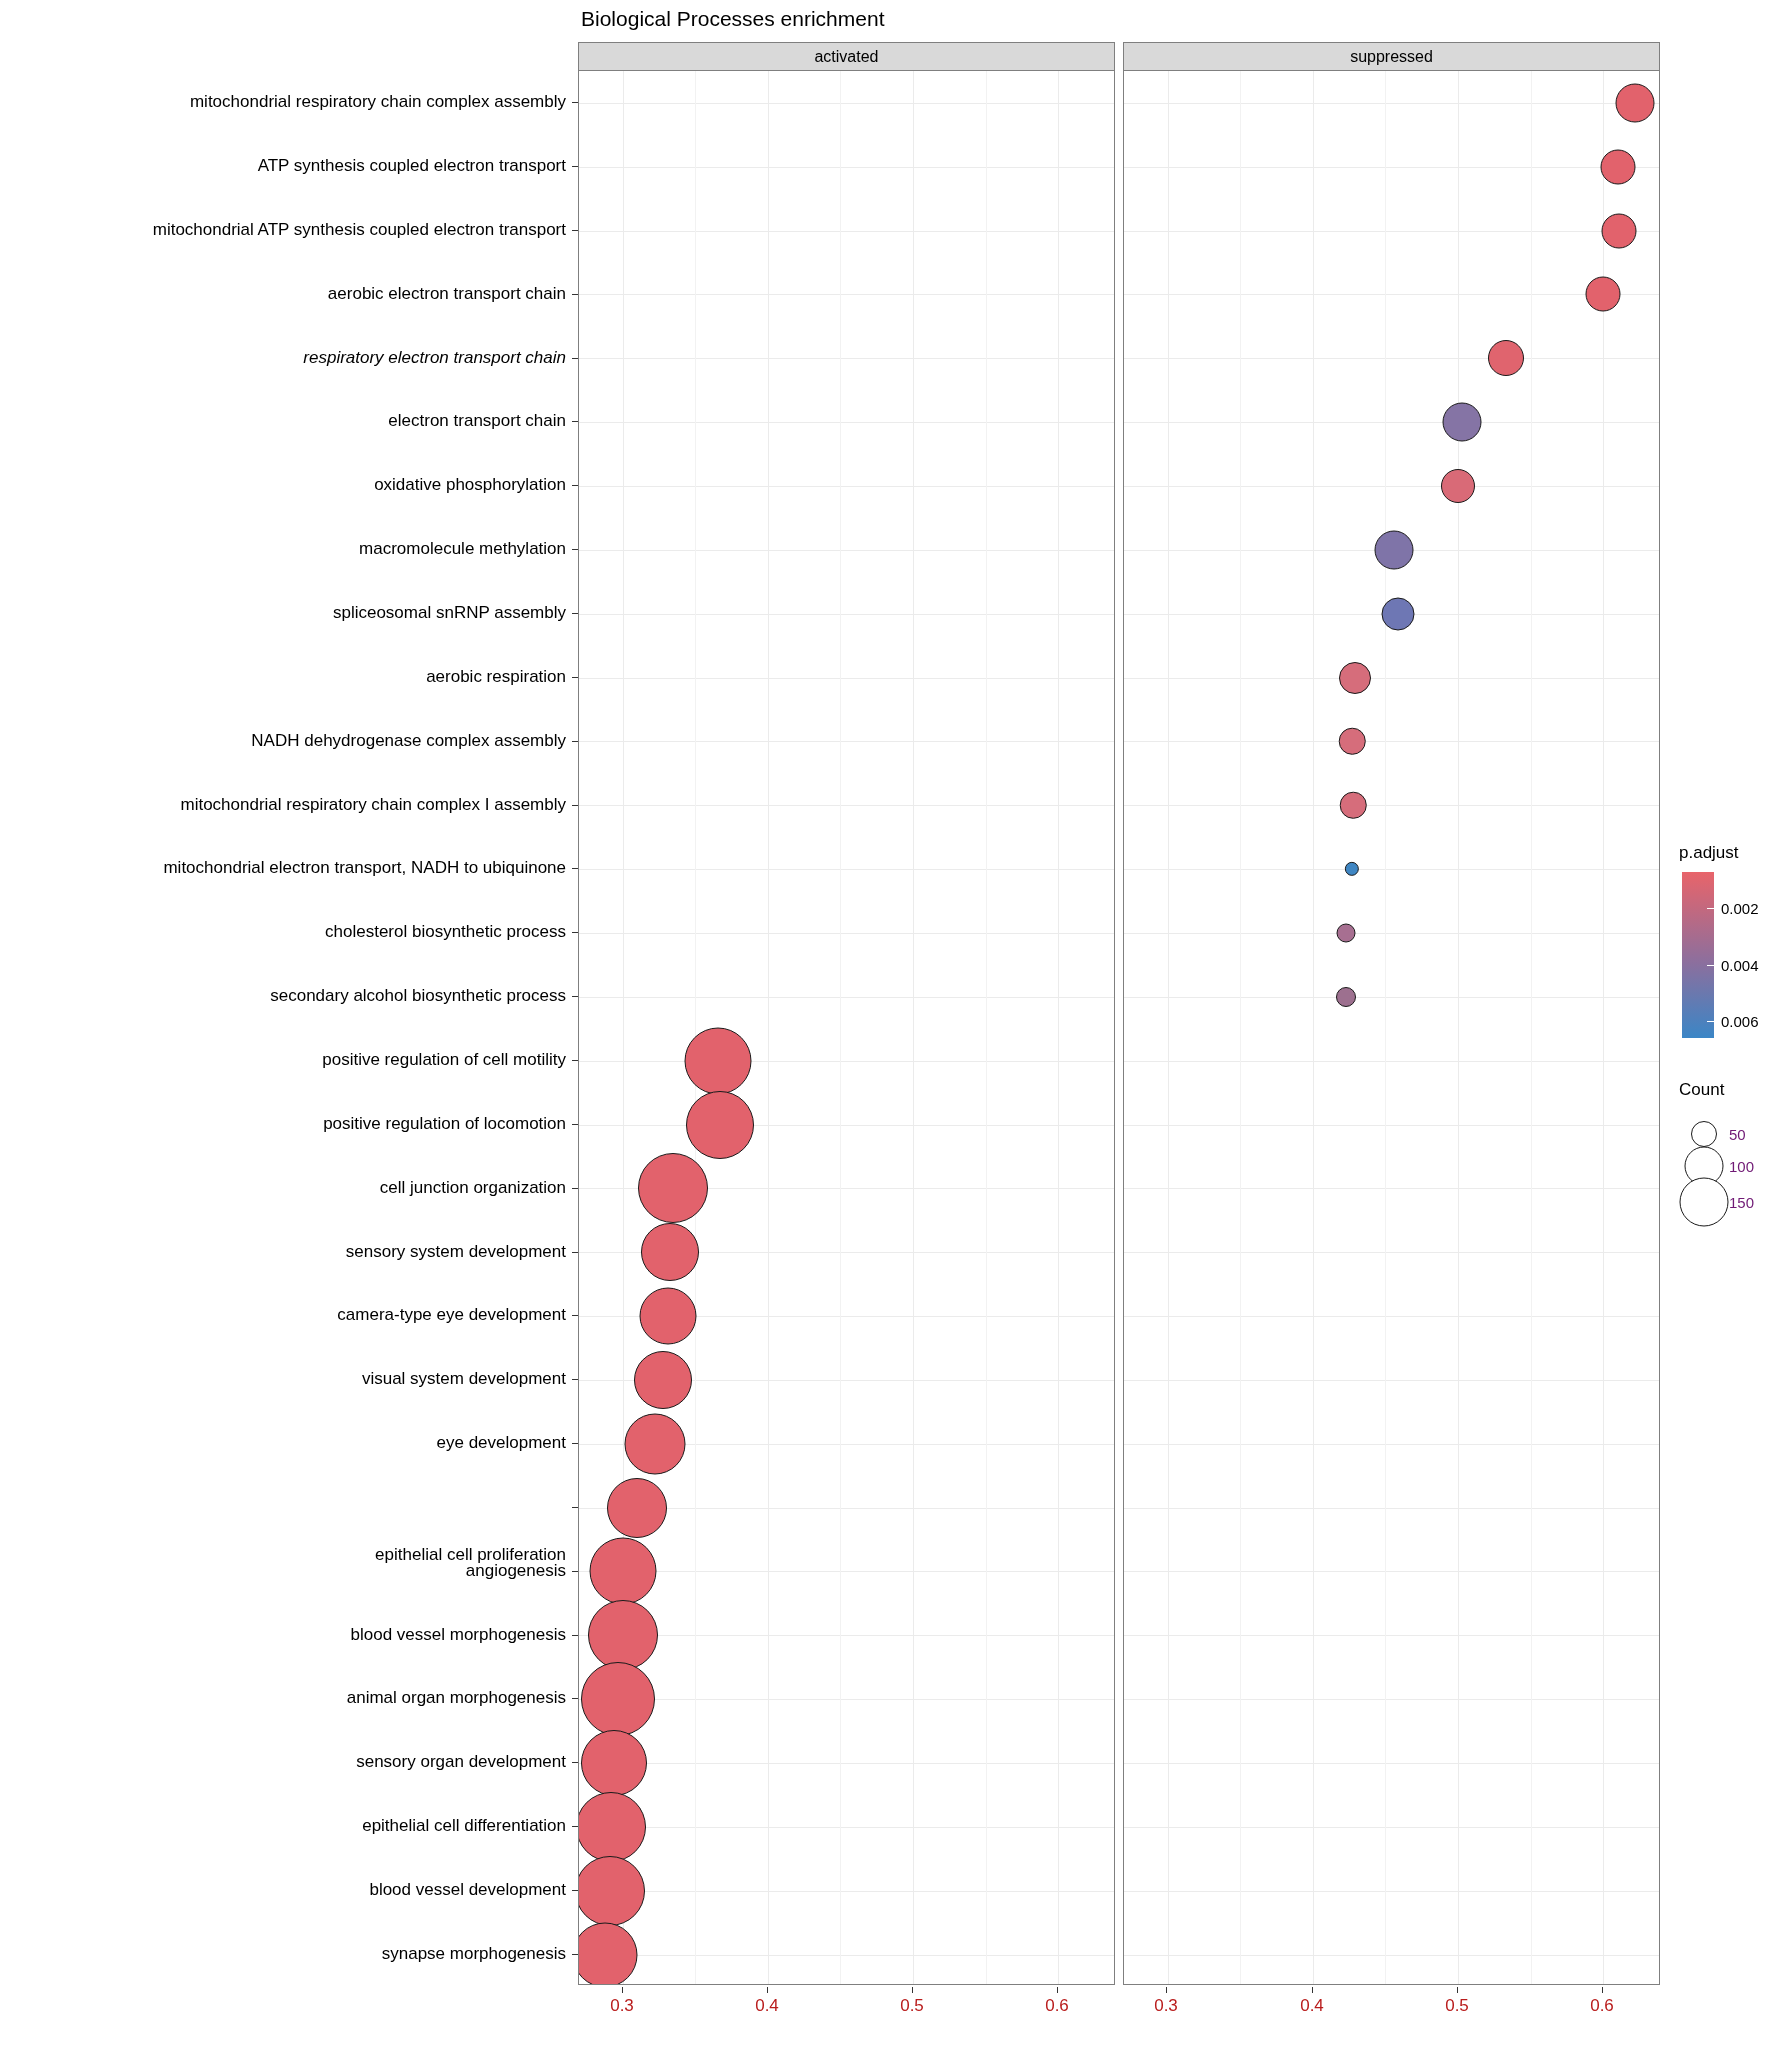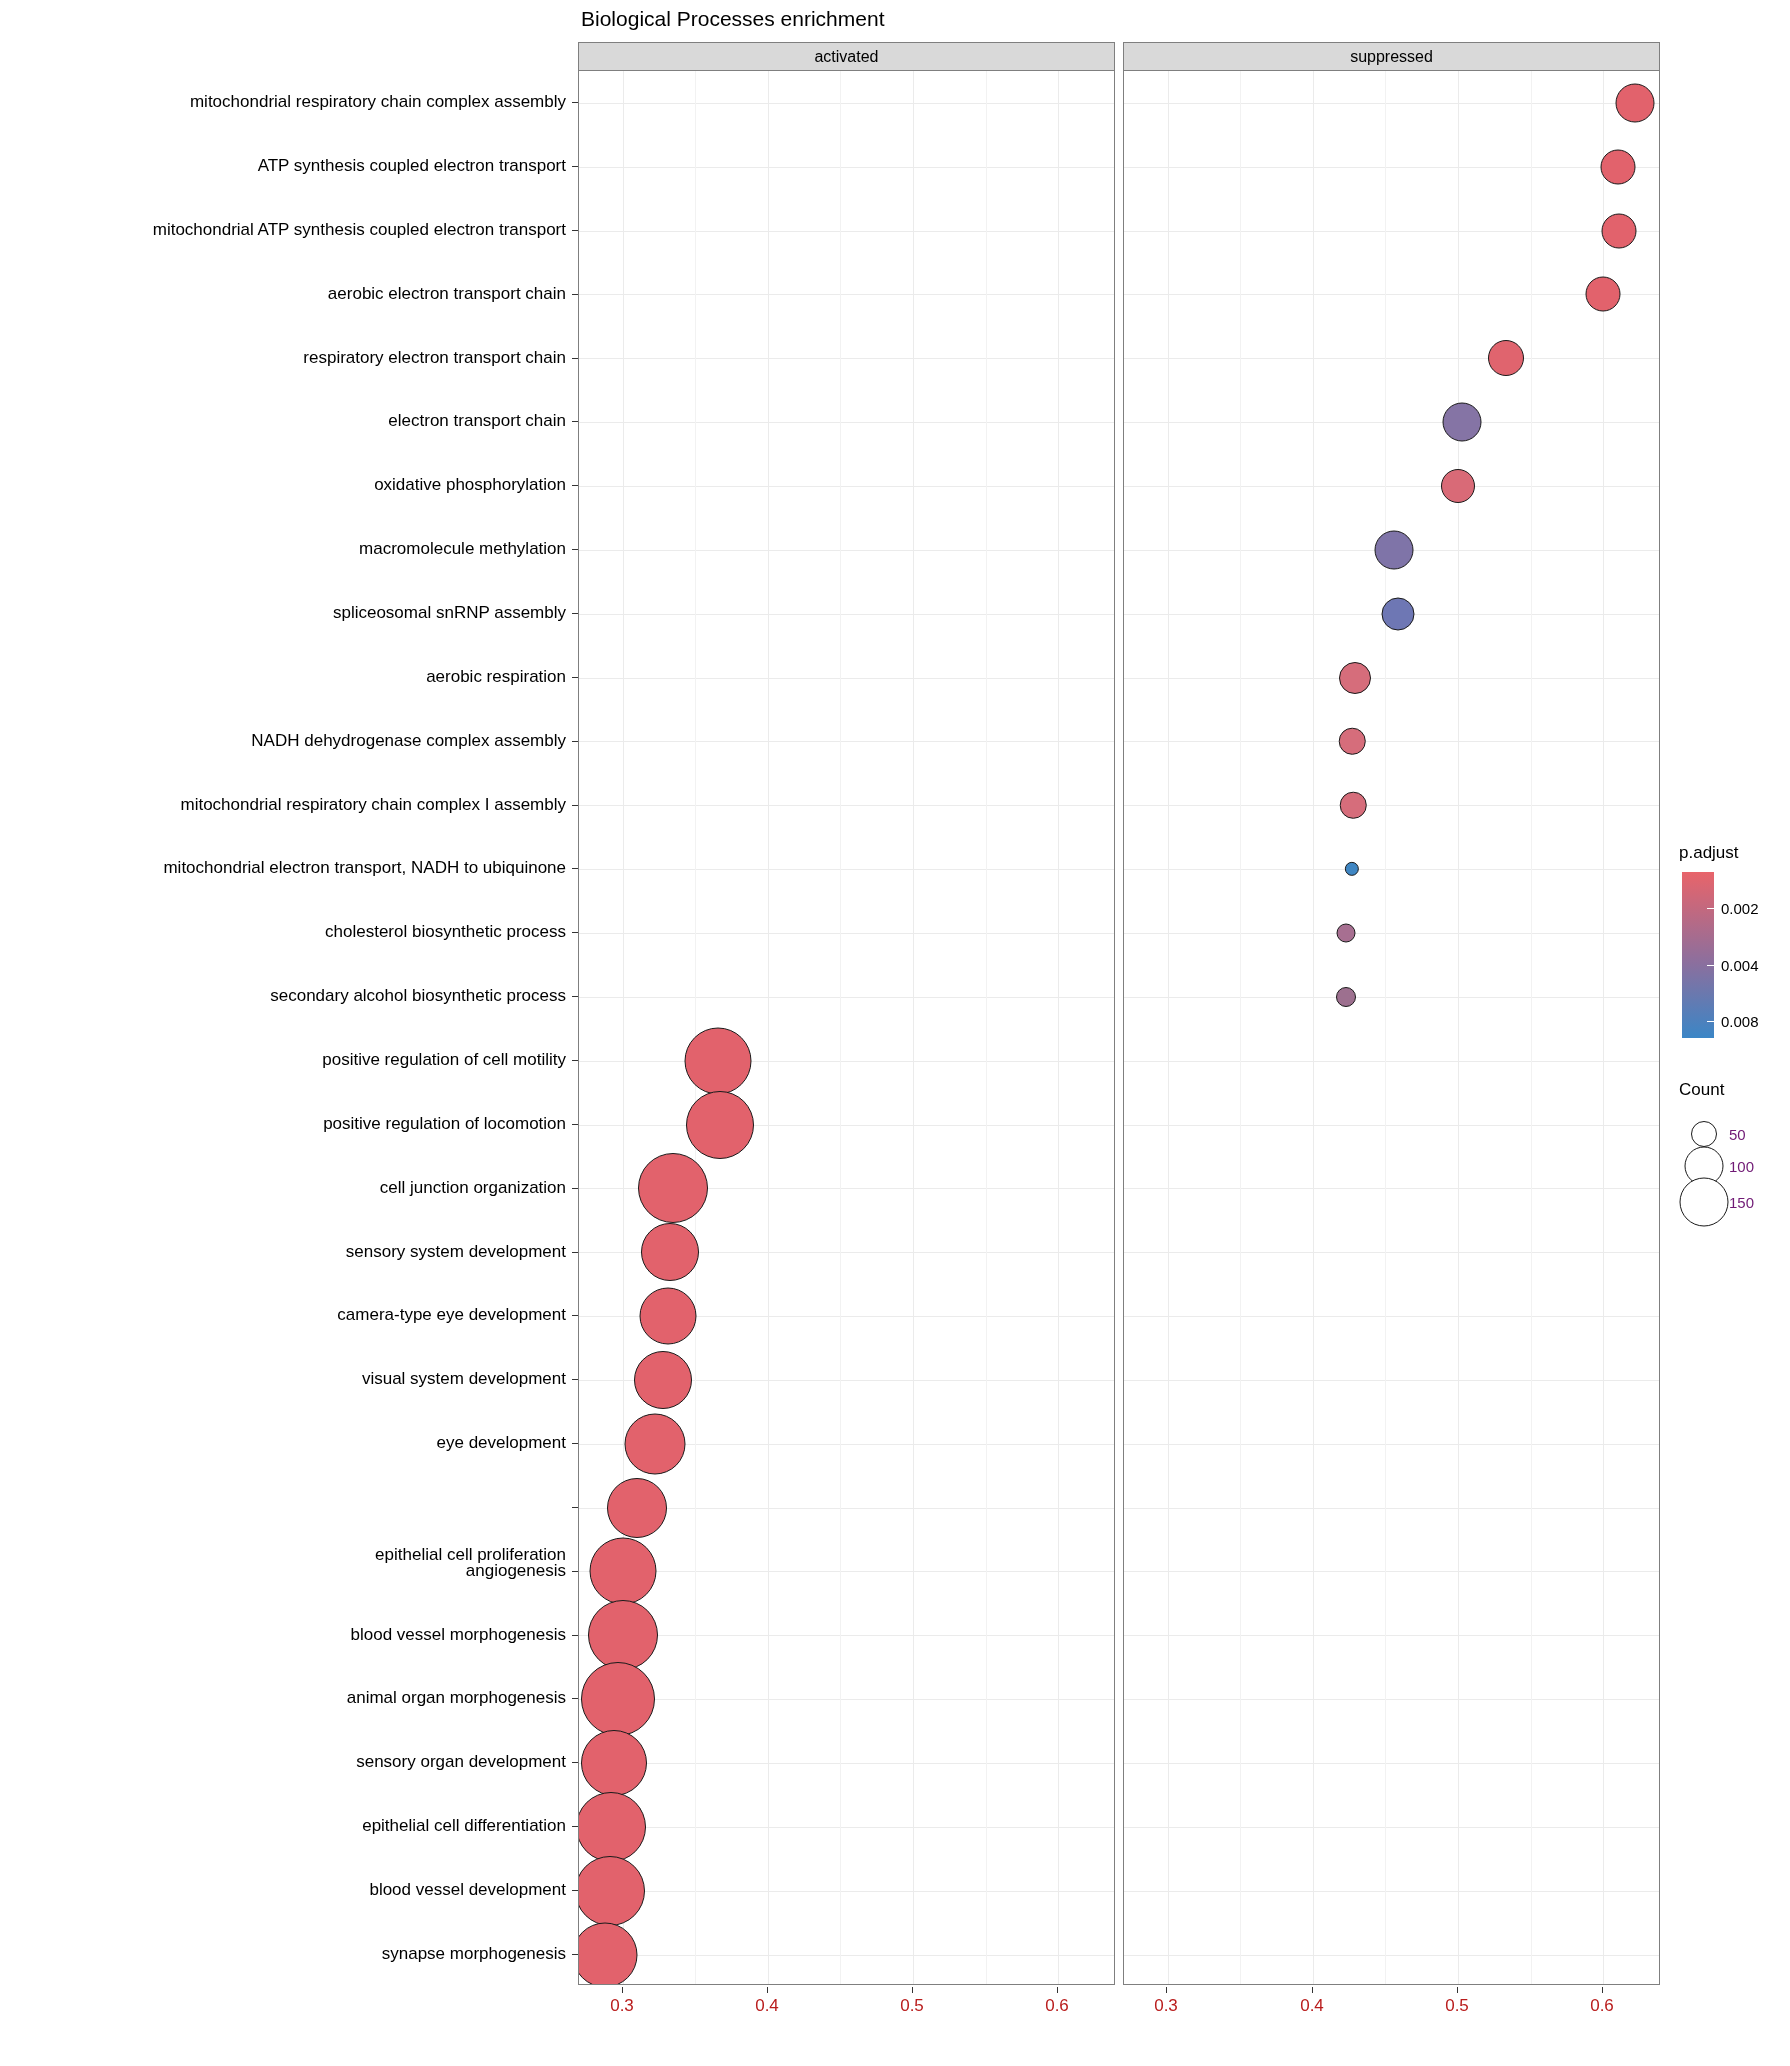--- a/index.html
+++ b/index.html
@@ -310,21 +310,21 @@
 
   <div id="y-axis-labels">
       <div class="ylab-inner" style="top: 102px; right: 1225px;">mitochondrial respiratory chain complex assembly</div>
       <div class="ytick" style="top: 102px; left: 572px;"></div>
       <div class="ylab-inner" style="top: 166px; right: 1225px;">ATP synthesis coupled electron transport</div>
       <div class="ytick" style="top: 166px; left: 572px;"></div>
       <div class="ylab-inner" style="top: 230px; right: 1225px;">mitochondrial ATP synthesis coupled electron transport</div>
       <div class="ytick" style="top: 230px; left: 572px;"></div>
       <div class="ylab-inner" style="top: 294px; right: 1225px;">aerobic electron transport chain</div>
       <div class="ytick" style="top: 294px; left: 572px;"></div>
-      <div class="ylab-inner" style="top: 358px; right: 1225px;">respiratory electron transport chain</div>
+      <div class="ylab-inner" style="top: 358px; right: 1225px; font-style: italic;">respiratory electron transport chain</div>
       <div class="ytick" style="top: 358px; left: 572px;"></div>
       <div class="ylab-inner" style="top: 421px; right: 1225px;">electron transport chain</div>
       <div class="ytick" style="top: 421px; left: 572px;"></div>
       <div class="ylab-inner" style="top: 485px; right: 1225px;">oxidative phosphorylation</div>
       <div class="ytick" style="top: 485px; left: 572px;"></div>
       <div class="ylab-inner" style="top: 549px; right: 1225px;">macromolecule methylation</div>
       <div class="ytick" style="top: 549px; left: 572px;"></div>
       <div class="ylab-inner" style="top: 613px; right: 1225px;">spliceosomal snRNP assembly</div>
       <div class="ytick" style="top: 613px; left: 572px;"></div>
       <div class="ylab-inner" style="top: 677px; right: 1225px;">aerobic respiration</div>
@@ -393,21 +393,21 @@
 
 
   <div id="legend-padjust-title">p.adjust</div>
   <div id="colorbar" style="background: linear-gradient(rgb(232, 100, 106) 0%, rgb(139, 111, 158) 55%, rgb(59, 134, 198) 100%);"></div>
   <div id="colorbar-labels">
       <div class="cbar-tick" style="left: 1707px; top: 908px;"></div>
       <div class="cbar-label" style="left: 1721px; top: 908px;">0.002</div>
       <div class="cbar-tick" style="left: 1707px; top: 965px;"></div>
       <div class="cbar-label" style="left: 1721px; top: 965px;">0.004</div>
       <div class="cbar-tick" style="left: 1707px; top: 1021px;"></div>
-      <div class="cbar-label" style="left: 1721px; top: 1021px;">0.008</div>
+      <div class="cbar-label" style="left: 1721px; top: 1021px;">0.006</div>
     </div>
 
   <div id="legend-count-title">Count</div>
   <div id="legend-count-keys">
       <div class="count-key" style="width: 26px; height: 26px; left: 1704px; top: 1134px;"></div>
       <div class="count-key-label" style="left: 1729px; top: 1134px;">50</div>
       <div class="count-key" style="width: 39px; height: 39px; left: 1704px; top: 1166px;"></div>
       <div class="count-key-label" style="left: 1729px; top: 1166px;">100</div>
       <div class="count-key" style="width: 49px; height: 49px; left: 1704px; top: 1202px;"></div>
       <div class="count-key-label" style="left: 1729px; top: 1202px;">150</div>

